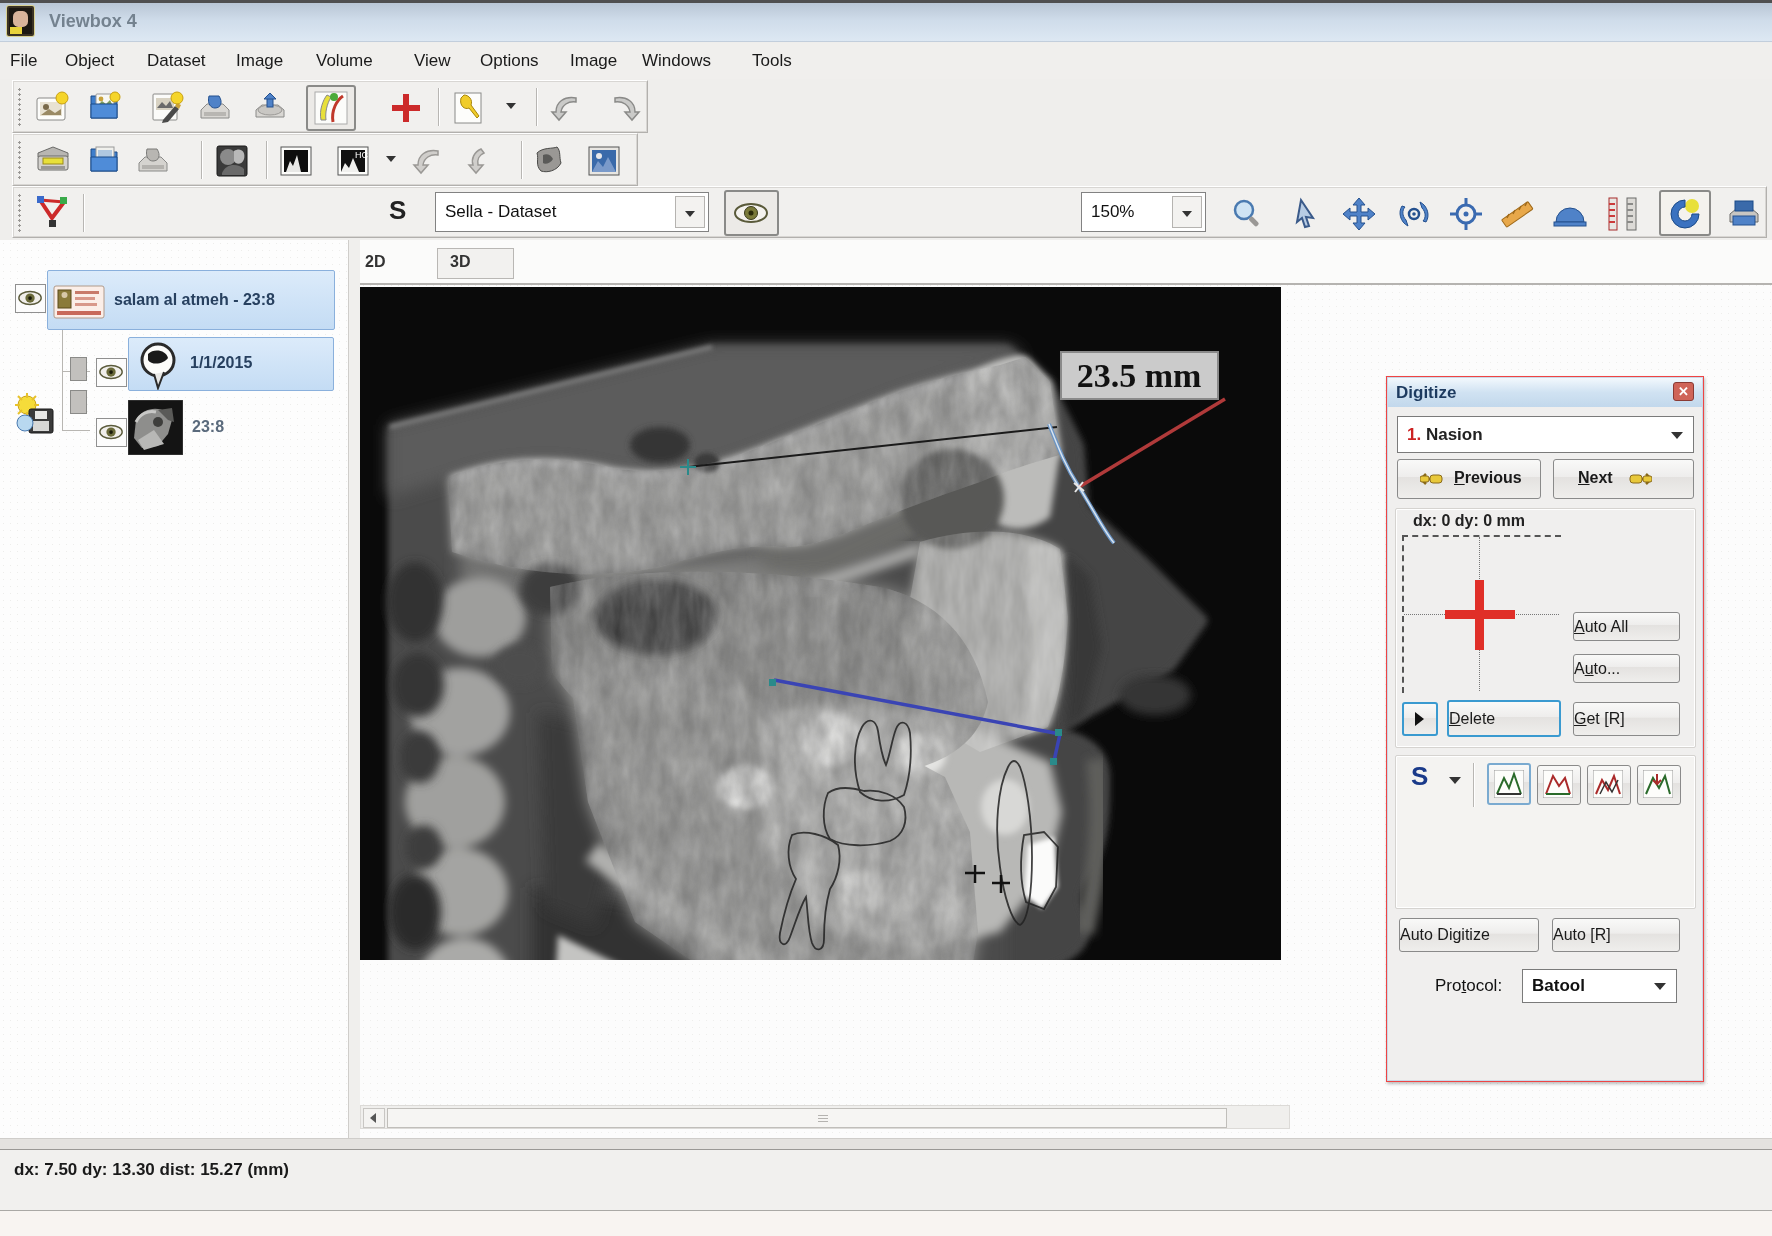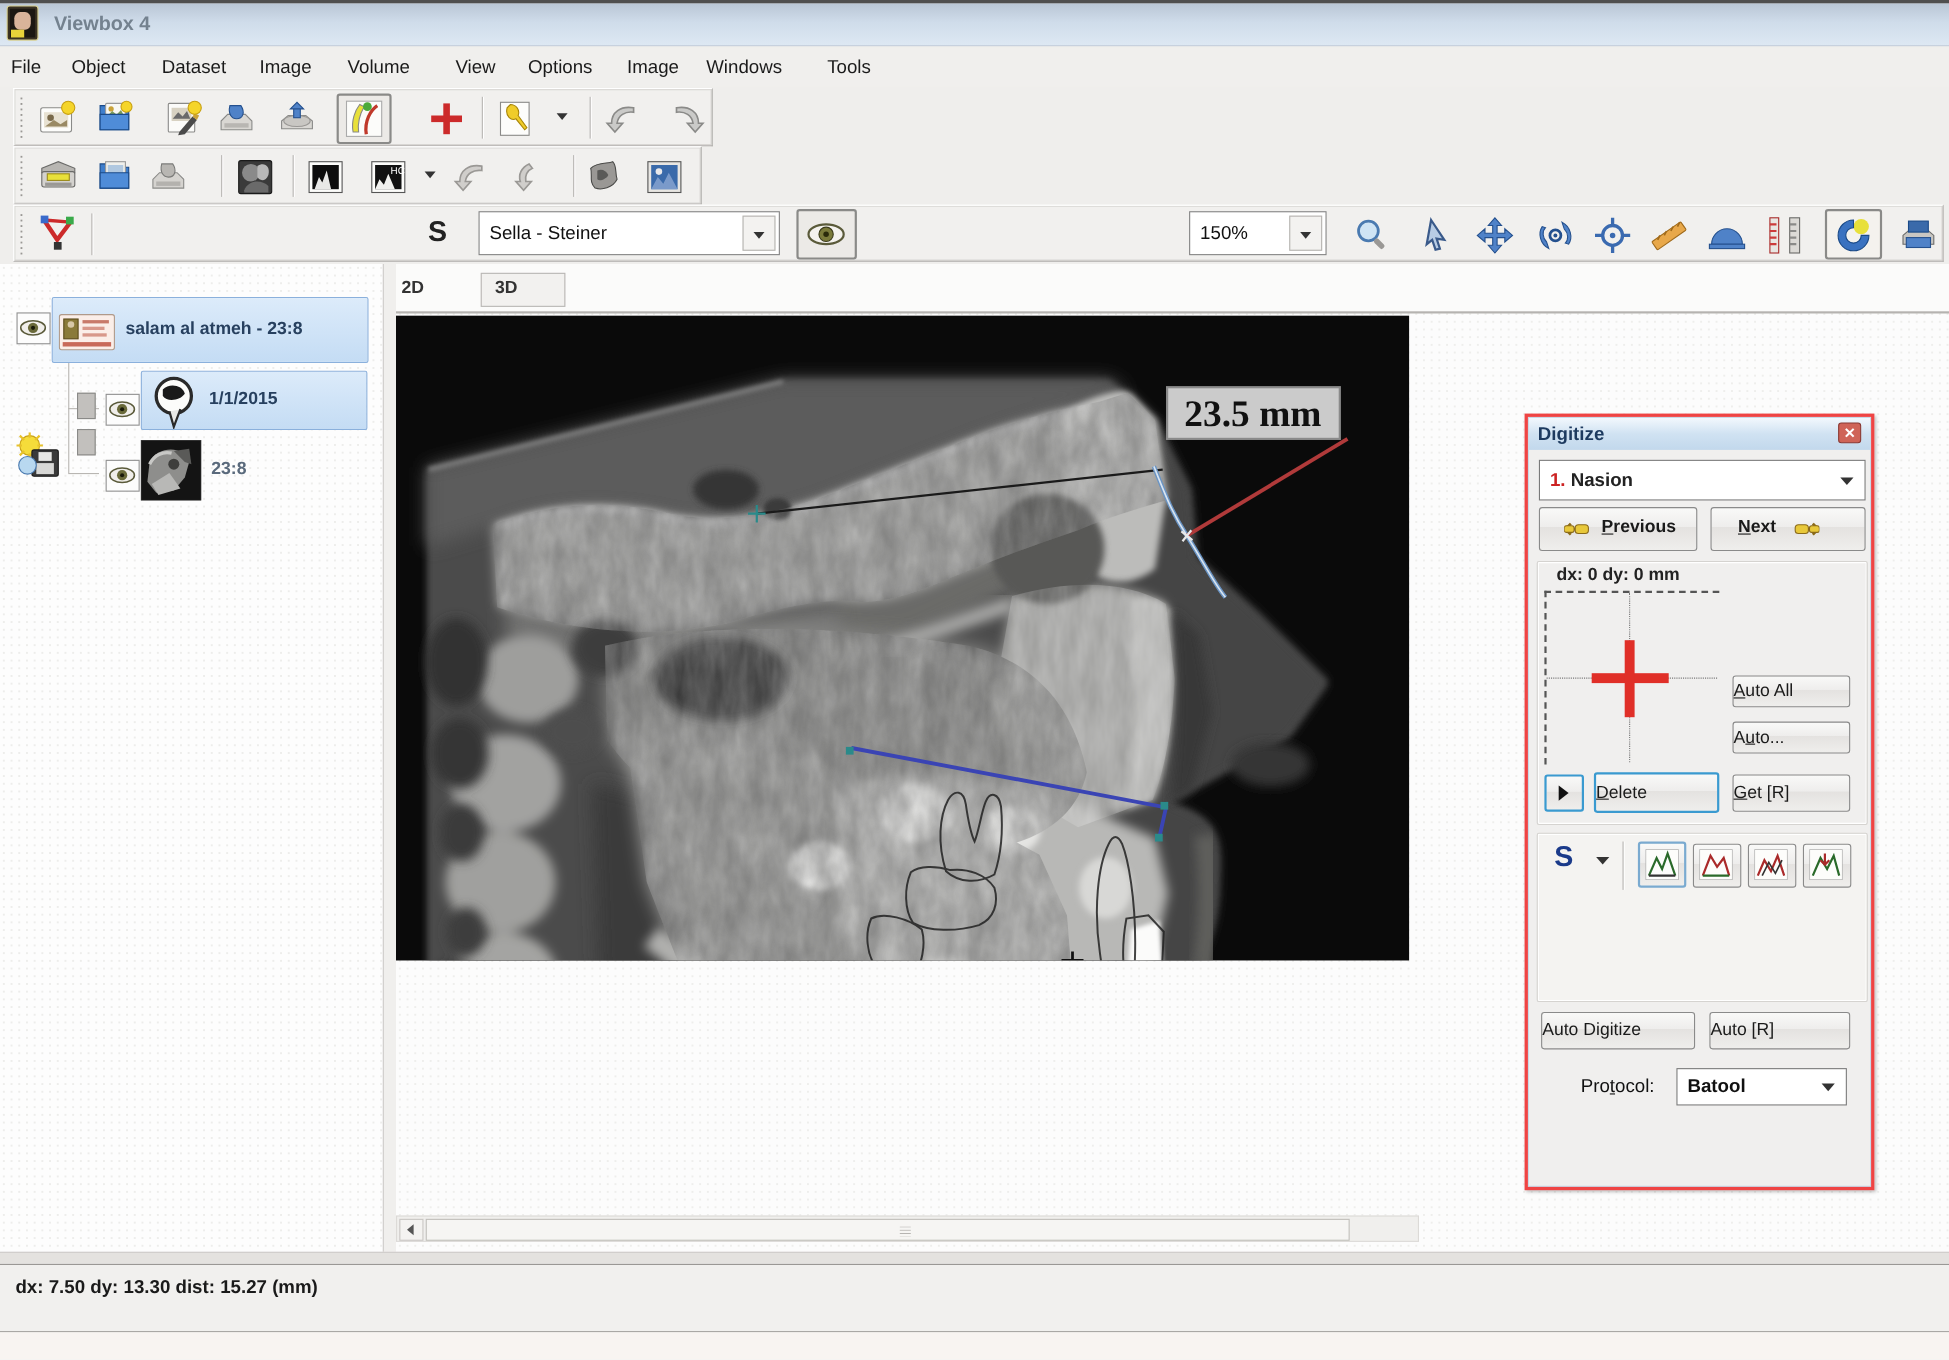--- a/index.html
+++ b/index.html
@@ -50,21 +50,21 @@
   background-image:radial-gradient(#eeeeec 0.8px, transparent 1px); background-size:7px 7px; }
 
 
 #tabrow { left:360px; top:240px; width:1412px; height:43px; background:#fbfbfa; }
 .tab2d { position:absolute; left:0px; top:0px; width:76px; height:41px; background:#fbfbfa; font-size:16px; font-weight:bold; color:#333; }
 .tab3d { position:absolute; left:77px; top:8px; width:77px; height:31px; background:#f2f1ef;
   border:1px solid #b9b7b4; font-size:16px; font-weight:bold; color:#333; }
 #viewport-edge { left:360px; top:283px; width:1412px; height:2px; background:#b5b3b0; }
 
 
-#xray { left:360px; top:287px; width:921px; height:586px; background:#0a0a0a; overflow:hidden; }
+#xray { left:360px; top:287px; width:921px; height:673px; background:#0a0a0a; overflow:hidden; }
 
 
 #hscroll { left:360px; top:1105px; width:930px; height:24px; background:#f0efed; border:1px solid #dcdad7; }
 #hs-left { position:absolute; left:2px; top:2px; width:22px; height:20px; background:#f4f3f1; border:1px solid #c8c6c3; }
 #hs-thumb { position:absolute; left:26px; top:2px; width:840px; height:20px; background:#f6f5f3; border:1px solid #c0beba; }
 #hs-grip { position:absolute; left:430px; top:6px; width:10px; height:9px;
   background-image:linear-gradient(#b5b3b0 1px, transparent 1px); background-size:2px 3px; }
 
 
 #contentline { left:0; top:1138px; width:1772px; height:11px; background:#e4e2df; border-top:1px solid #cfcdca; }
@@ -72,21 +72,21 @@
 #statustext { left:14px; top:10px; font-size:17px; font-weight:bold; color:#1a1a1a; }
 #bottomstrip { left:0; top:1210px; width:1772px; height:26px; background:#f8f4f1; border-top:1px solid #aaa8a5; }
 
 
 .eyebtn { position:absolute; width:31px; height:29px; background:#fcfcfc; border:1px solid #909090; }
 .selrow { position:absolute; background:linear-gradient(#dcebfa, #c4dcf4); border:1px solid #8ab0dc; border-radius:2px; }
 .treetext { position:absolute; font-size:16px; font-weight:bold; color:#27405f; }
 
 
 #digitize { left:1386px; top:376px; width:318px; height:706px; background:#f0efee;
-  border:3px solid #ef4444; box-shadow:0 0 0 1px #c9d9e8 inset, 1px 2px 3px rgba(0,0,0,.25); }
+  border:1px solid #ef4444; box-shadow:0 0 0 1px #c9d9e8 inset, 1px 2px 3px rgba(0,0,0,.25); }
 #dtitle { position:absolute; left:1px; top:1px; right:1px; height:29px;
   background:linear-gradient(#f2f8fd, #d0e2f2 50%, #c2d8ec); }
 #dtitle span { position:absolute; left:8px; top:5px; font-size:17px; font-weight:bold; color:#1d3a5f; }
 #dclose { position:absolute; right:9px; top:5px; width:21px; height:19px; background:#cf6458;
   border:1px solid #8a3a34; border-radius:3px; color:#fff; font-size:13px; text-align:center; line-height:17px; font-weight:bold;}
 .dbtn { position:absolute; background:linear-gradient(#f9f9f8, #eeedec 45%, #e4e2e0 46%, #efeeec);
   border:1px solid #8a8a8a; border-radius:3px; font-size:16px; color:#1a1a1a; text-align:left; }
 .dgroup { position:absolute; border:1px solid #d5d3d0; border-radius:2px; box-shadow:0 0 0 1px #fff inset; }
 </style>
 </head>
@@ -235,21 +235,21 @@
   <svg class="ticon" style="left:21px;top:7px" viewBox="0 0 36 36">
       <path d="M6 6 L18 24 L30 8" fill="none" stroke="#cc2a2a" stroke-width="4"></path>
       <path d="M6 6 L30 8" fill="none" stroke="#cc2a2a" stroke-width="3"></path>
       <rect x="3" y="2" width="7" height="7" fill="#3a6acb"></rect>
       <rect x="26" y="3" width="7" height="7" fill="#3aaa4a"></rect>
       <rect x="15" y="26" width="7" height="7" fill="#333"></rect>
     </svg>
   <div class="tsep" style="left:70px"></div>
   <span style="position:absolute;left:376px;top:8px;font-size:26px;font-weight:bold;color:#222">S</span>
   <div class="combo" style="left:422px;width:274px">
-      <span class="ctext">Sella - Steiner</span>
+      <span class="ctext">Sella - Dataset</span>
       <span class="cbtn"></span>
     </div>
   <div style="position:absolute;left:711px;top:3px;width:55px;height:46px;border:2px solid #8a8a88;border-radius:3px;background:#eceae7"></div>
   <svg class="ticon" style="left:720px;top:11px;width:36px;height:30px" viewBox="0 0 36 30">
       <ellipse cx="18" cy="15" rx="16" ry="9" fill="#f4f2ee" stroke="#5a5a3a" stroke-width="2"></ellipse>
       <circle cx="18" cy="15" r="6.5" fill="#7a7a3a" stroke="#3a3a1a"></circle>
       <circle cx="18" cy="15" r="2.5" fill="#2a2a0a"></circle>
     </svg>
   <div class="combo" style="left:1068px;width:125px">
       <span class="ctext">150%</span>

